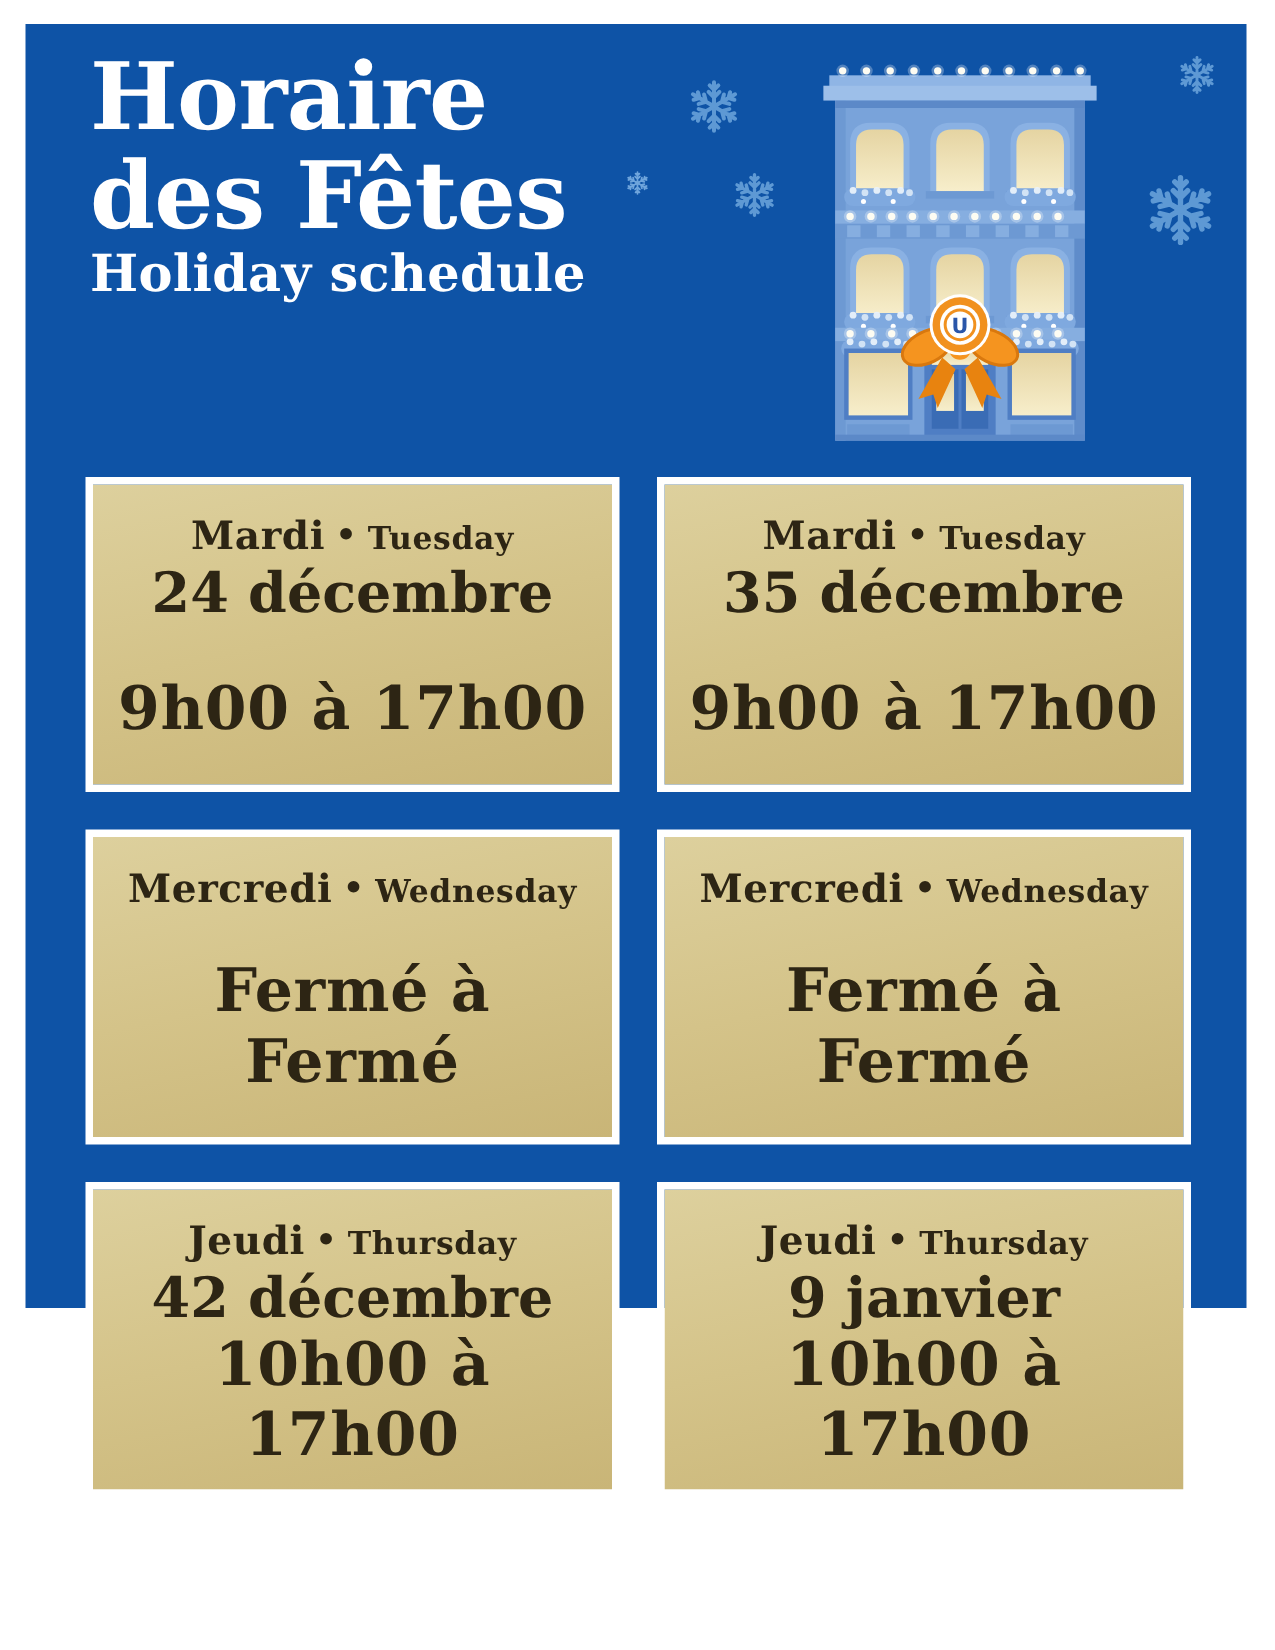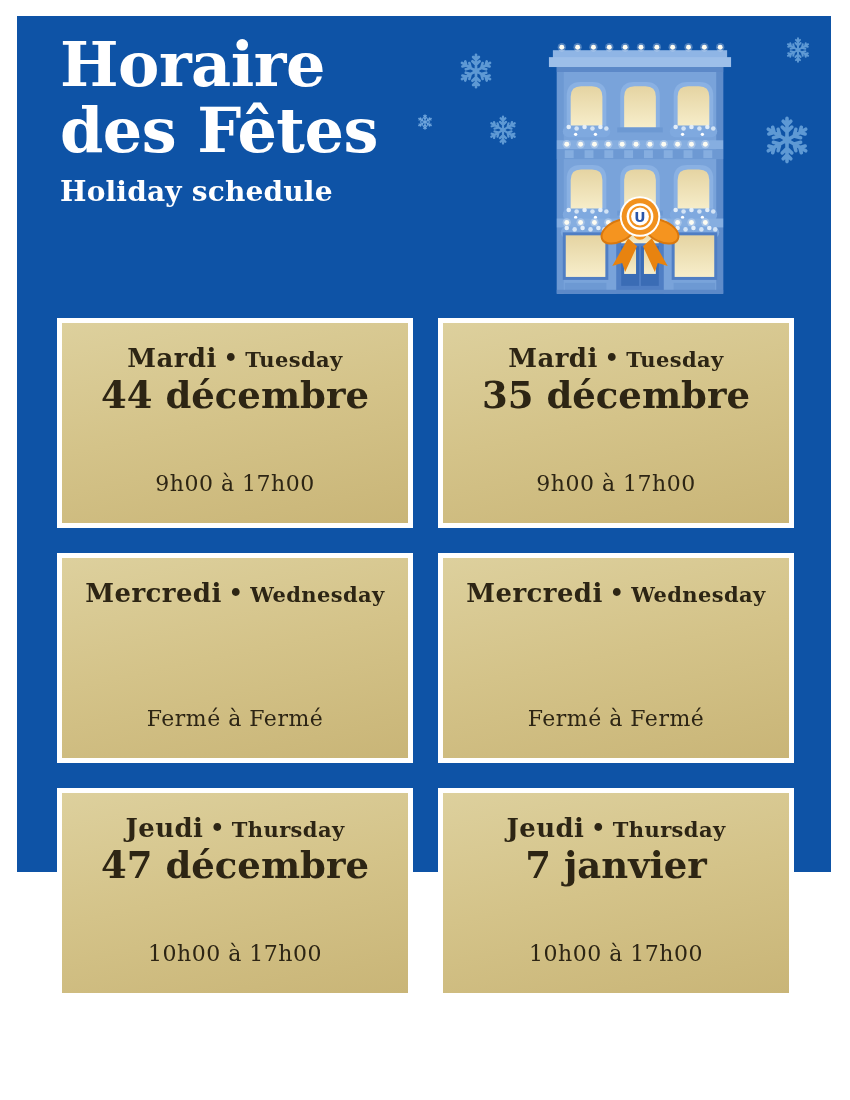--- a/index.html
+++ b/index.html
@@ -9,42 +9,42 @@
   }
   .poster{
     position:absolute;left:17px;top:16px;width:814px;height:856px;
     background:#0e53a6;
   }
   .title-block{position:absolute;left:43px;top:16px;color:#ffffff;}
   .title{
     font-size:62px;font-weight:bold;line-height:1.06;letter-spacing:-0.5px;margin:0;
   }
   .subtitle{
-    font-size:28px;font-weight:bold;margin-top:12px;letter-spacing:0.2px;
+    font-size:34px;font-weight:bold;letter-spacing:0.2px;
   }
   .storefront{position:absolute;left:524px;top:26px;width:198px;height:256px;}
   .snowflake{position:absolute;display:block;}
   .cards-grid{
     position:absolute;left:40px;top:302px;
     display:grid;grid-template-columns:356px 356px;column-gap:19px;row-gap:40px;gap:25px;
   }
   .card{
     box-sizing:border-box;width:356px;height:210px;
     border:5px solid #ffffff;
     background:linear-gradient(168deg,#ddd09d 0%,#d4c389 48%,#c9b577 100%);
     color:#2d2514;text-align:center;
     display:flex;flex-direction:column;align-items:center;
     padding:21px 8px 27px;
   }
   .card-day-line{font-size:26px;font-weight:bold;letter-spacing:0.4px;line-height:1.1;}
   .card-day-line .sep{font-size:22px;padding:0 7px;position:relative;top:-2px;}
   .card-day-line .en{font-size:21px;}
   .card-date{font-size:37px;font-weight:bold;line-height:1.12;margin-top:2px;}
   .card-date sup{font-size:20px;vertical-align:super;line-height:0;}
-  .card-hours{margin-top:auto;font-size:22px;font-weight:normal;letter-spacing:0.5px;}
+  .card-hours{margin-top:auto;font-size:40px;font-weight:bold;letter-spacing:0.5px;}
 </style>
 </head>
 <body>
 
 <svg width="0" height="0" style="position:absolute" aria-hidden="true">
   <defs>
     <symbol id="sf" viewBox="-50 -50 100 100">
       <g stroke="currentColor" stroke-width="7.5" stroke-linecap="round" fill="none">
         <path d="M0,6 L0,-45 M0,-17 L-10,-27 M0,-17 L10,-27 M0,-31 L-8,-39 M0,-31 L8,-39"></path>
         <path transform="rotate(60)" d="M0,6 L0,-45 M0,-17 L-10,-27 M0,-17 L10,-27 M0,-31 L-8,-39 M0,-31 L8,-39"></path>
@@ -229,21 +229,21 @@
     </g>
   </svg>
 
   <div class="cards-grid">
 
     <div class="card">
       <div class="card-day-line">
         <span>Mardi</span><span class="sep">•</span><span class="en">Tuesday</span>
       </div>
       <div class="card-date">
-        <span>44 décembre</span><sup></sup><span></span>
+        <span>24 décembre</span><sup></sup><span></span>
       </div>
       <div class="card-hours">9h00 à 17h00</div>
     </div>
 
     <div class="card">
       <div class="card-day-line">
         <span>Mardi</span><span class="sep">•</span><span class="en">Tuesday</span>
       </div>
       <div class="card-date">
         <span>35 décembre</span><sup></sup><span></span>
@@ -263,29 +263,29 @@
         <span>Mercredi</span><span class="sep">•</span><span class="en">Wednesday</span>
       </div>
       <div class="card-hours">Fermé à Fermé</div>
     </div>
 
     <div class="card">
       <div class="card-day-line">
         <span>Jeudi</span><span class="sep">•</span><span class="en">Thursday</span>
       </div>
       <div class="card-date">
-        <span>47 décembre</span><sup></sup><span></span>
+        <span>42 décembre</span><sup></sup><span></span>
       </div>
       <div class="card-hours">10h00 à 17h00</div>
     </div>
 
     <div class="card">
       <div class="card-day-line">
         <span>Jeudi</span><span class="sep">•</span><span class="en">Thursday</span>
       </div>
       <div class="card-date">
-        <span>7 janvier</span><sup></sup><span></span>
+        <span>9 janvier</span><sup></sup><span></span>
       </div>
       <div class="card-hours">10h00 à 17h00</div>
     </div>
 
   </div>
 </div>
 
 </body></html>

